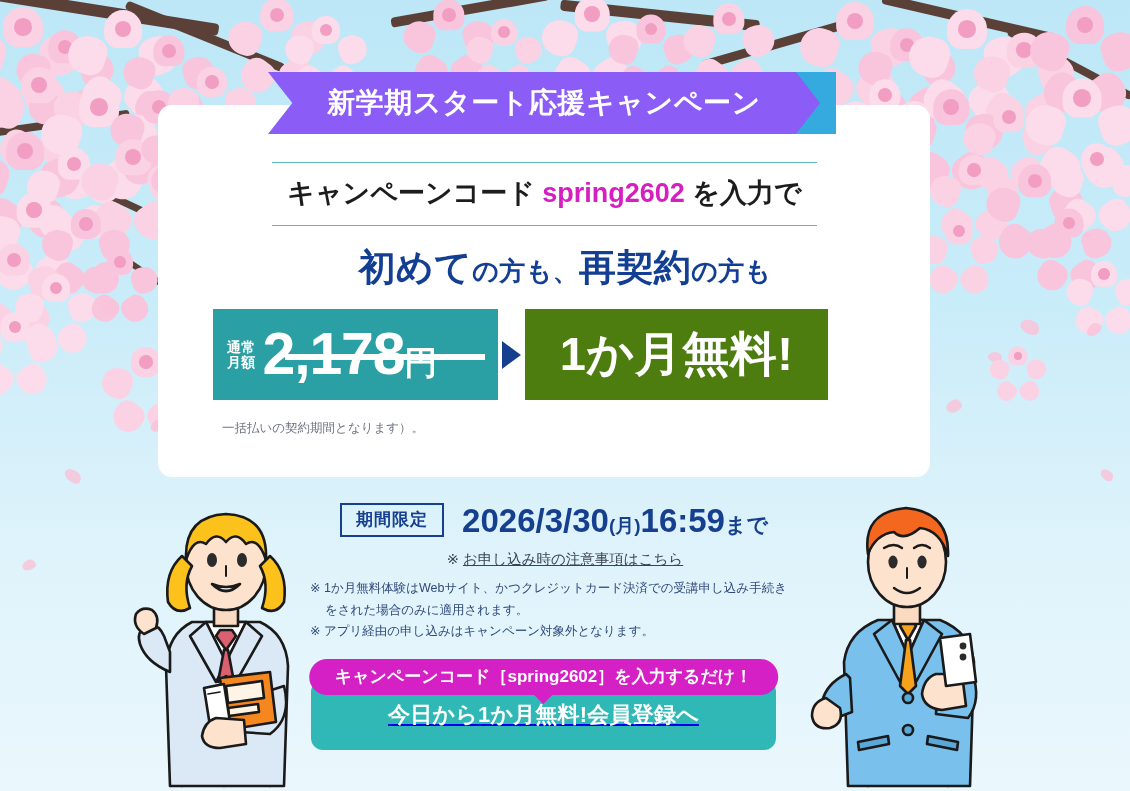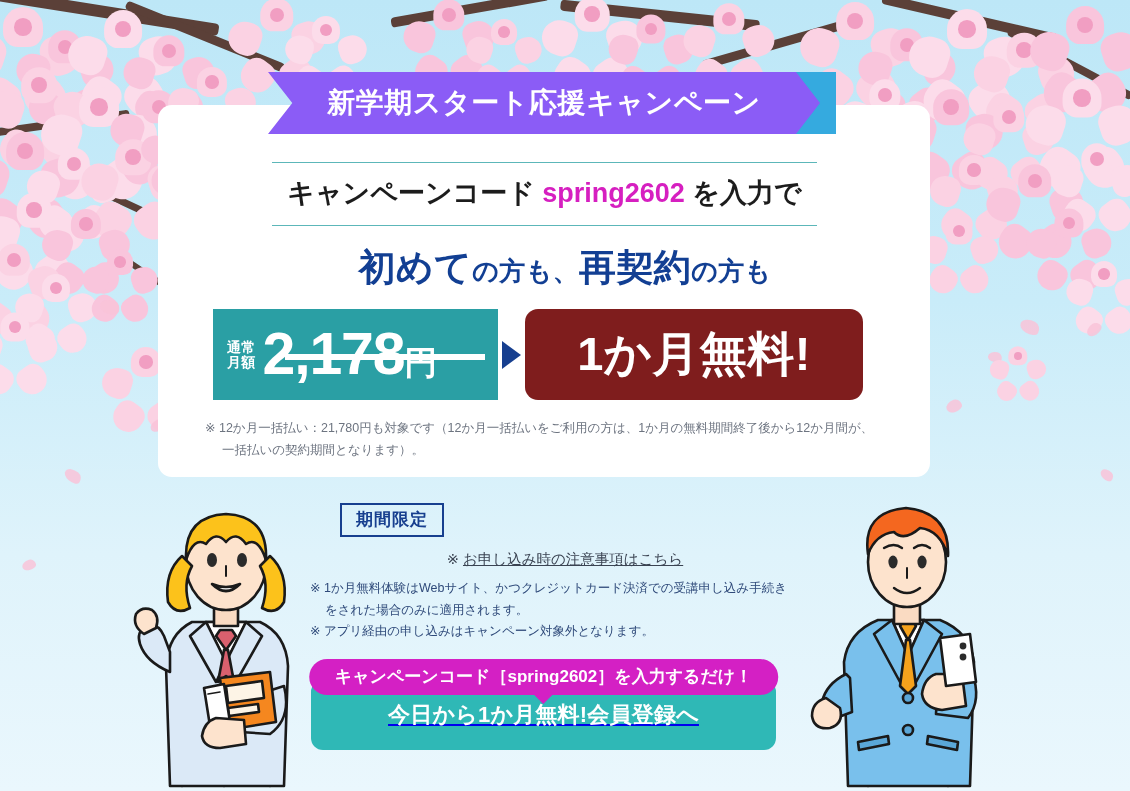--- a/index.html
+++ b/index.html
@@ -84,22 +84,22 @@
   }
   .arrow{
     width:27px; display:flex; align-items:center; justify-content:center;
   }
   .arrow::after{
     content:""; display:block;
     border-left:19px solid #173f8f;
     border-top:14px solid transparent; border-bottom:14px solid transparent;
   }
   .new-box{
-    background:#7f1d1d; color:#fff; width:338px; height:91px;
-    display:flex; align-items:center; justify-content:center;border-radius:13px;
+    background:#4d7c0f; color:#fff; width:303px; height:91px;
+    display:flex; align-items:center; justify-content:center;
   }
   .new-box .t{ font-size:47px; font-weight:bold; letter-spacing:.01em; white-space:nowrap; }
 
   
   .card-note{
     position:absolute; left:205px; top:418px; width:700px;
     font-size:12.5px; color:#6d7480; line-height:1.75;
   }
   .card-note .l2{ padding-left:17px; }
 
@@ -544,26 +544,26 @@
     <div class="old-price"><span>2,178</span><span class="yen">円</span></div>
     <div class="strike"></div>
   </div>
   <div class="arrow"></div>
   <div class="new-box">
     <span class="t">1か月無料!</span>
   </div>
 </div>
 
 <div class="card-note">
-  <div>※ 12か月一括払い：21,780円も対象です（12か月一括払いをご利用の方は、1か月の無料期間終了後から12か月間が、</div>
   <div class="l2">一括払いの契約期間となります）。</div>
 </div>
 
 <div class="deadline">
   <span class="badge-limited">期間限定</span>
+  <span class="date"><span>2026/3/30</span><span class="dow">(月)</span><span>16:59</span><span class="til">まで</span></span>
 </div>
 
 <div class="notice-link">
   <span>※</span>
   <u>お申し込み時の注意事項はこちら</u>
 </div>
 
 <div class="notes">
   <div>※ 1か月無料体験はWebサイト、かつクレジットカード決済での受講申し込み手続き</div>
   <div class="ind">をされた場合のみに適用されます。</div>

